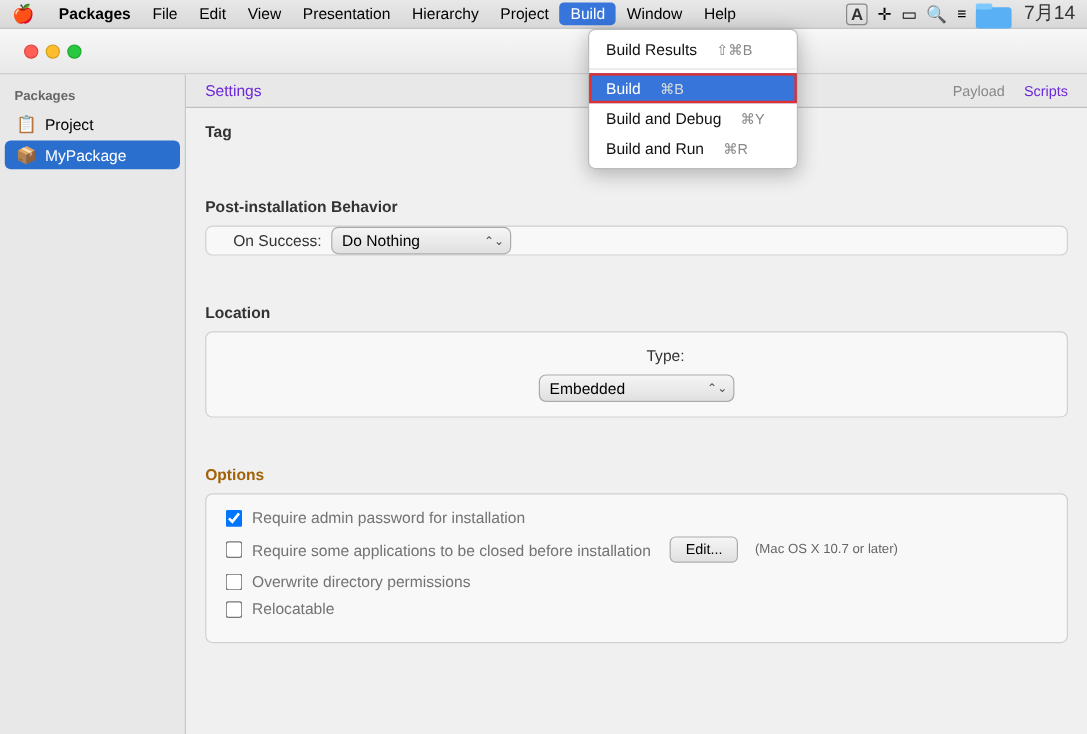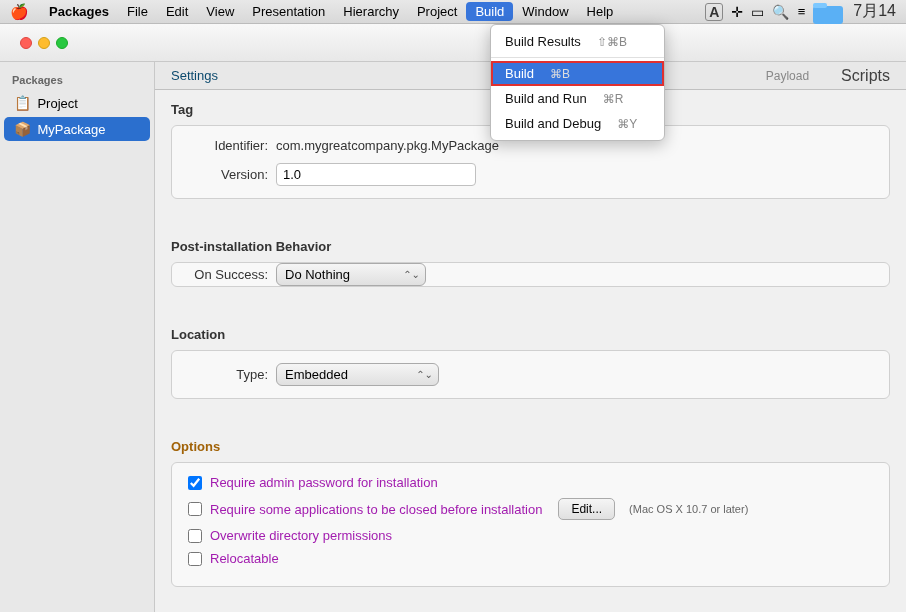--- a/index.html
+++ b/index.html
@@ -193,21 +193,21 @@
       gap: 8px;
       margin-bottom: 8px;
     }
     .checkbox-input {
       width: 14px;
       height: 14px;
       cursor: pointer;
     }
     .checkbox-label {
       font-size: 13px;
-      color: #a21caf;
+      color: #737373;
     }
     .edit-button {
       padding: 3px 12px;
       border: 1px solid #aaa;
       border-radius: 5px;
       background: linear-gradient(180deg, #f5f5f5, #e0e0e0);
       font-size: 12px;
       cursor: pointer;
       margin-left: 8px;
     }
@@ -319,39 +319,29 @@
       </div>
       <div class="sidebar-item selected">
         <span class="sidebar-item-icon">📦</span>
         <span class="sidebar-item-label">MyPackage</span>
       </div>
     </div>
 
     <div class="main-panel">
 
       <div style="background:#e8e8e8; border-bottom:1px solid #c0c0c0; display:flex; align-items:center; padding:0 16px; height:28px;">
-        <div style="font-size:13px; color:#0c4a6e; font-weight:500;">Settings</div>
+        <div style="font-size:13px; color:#6d28d9; font-weight:500;">Settings</div>
         <div style="margin-left:auto; font-size:12px; color:#888;">Payload</div>
-        <div style="margin-left:32px; font-size:16px; color:#404040;">Scripts</div>
+        <div style="margin-left:16px; font-size:12px; color:#6d28d9;">Scripts</div>
       </div>
 
       <div style="display:flex; flex-direction:column; flex:1; overflow-y:auto;gap:28px;">
 
         <div style="margin:12px 16px 0;">
           <div style="font-size:13px; font-weight:700; color:#333; margin-bottom:8px;">Tag</div>
-          <div style="background:#f8f8f8; border:1px solid #d0d0d0; border-radius:6px; padding:12px 16px;">
-            <div class="field-row">
-              <div class="field-label">Identifier:</div>
-              <div class="field-value">com.mygreatcompany.pkg.MyPackage</div>
-            </div>
-            <div class="field-row" style="margin-bottom:0;">
-              <div class="field-label">Version:</div>
-              <input type="text" class="text-input" style="width: 200px;" value="1.0">
-            </div>
-          </div>
         </div>
 
         <div style="margin:12px 16px 0;">
           <div style="font-size:13px; font-weight:700; color:#333; margin-bottom:8px;">Post-installation Behavior</div>
           <div style="background:#f8f8f8; border:1px solid #d0d0d0; border-radius:6px; padding:0 16px;">
             <div class="field-row" style="margin-bottom:0;">
               <div class="field-label">On Success:</div>
               <div class="select-wrapper">
                 <select class="select-control">
                   <option>Do Nothing</option>
@@ -361,21 +351,21 @@
                 </select>
                 <span class="select-arrow">⌃⌄</span>
               </div>
             </div>
           </div>
         </div>
 
         <div style="margin:12px 16px 0;">
           <div style="font-size:13px; font-weight:700; color:#333; margin-bottom:8px;">Location</div>
           <div style="background:#f8f8f8; border:1px solid #d0d0d0; border-radius:6px; padding:12px 16px;">
-            <div class="field-row" style="margin-bottom:0;">
+            <div class="field-row" style="margin-bottom:0;flex-direction:column;">
               <div class="field-label">Type:</div>
               <div class="select-wrapper">
                 <select class="select-control">
                   <option>Embedded</option>
                   <option>Absolute Path</option>
                   <option>Relative to Application</option>
                 </select>
                 <span class="select-arrow">⌃⌄</span>
               </div>
             </div>
@@ -416,21 +406,21 @@
     <div class="menu-item">
       <span>Build Results</span>
       <span class="menu-item-shortcut">⇧⌘B</span>
     </div>
     <div class="menu-divider"></div>
     <div class="menu-item highlighted">
       <span>Build</span>
       <span class="menu-item-shortcut">⌘B</span>
     </div>
     <div class="menu-item">
+      <span>Build and Debug</span>
+      <span class="menu-item-shortcut">⌘Y</span>
+    </div>
+    <div class="menu-item">
       <span>Build and Run</span>
       <span class="menu-item-shortcut">⌘R</span>
     </div>
-    <div class="menu-item">
-      <span>Build and Debug</span>
-      <span class="menu-item-shortcut">⌘Y</span>
-    </div>
   </div>
 </div>
 
 </body></html>

